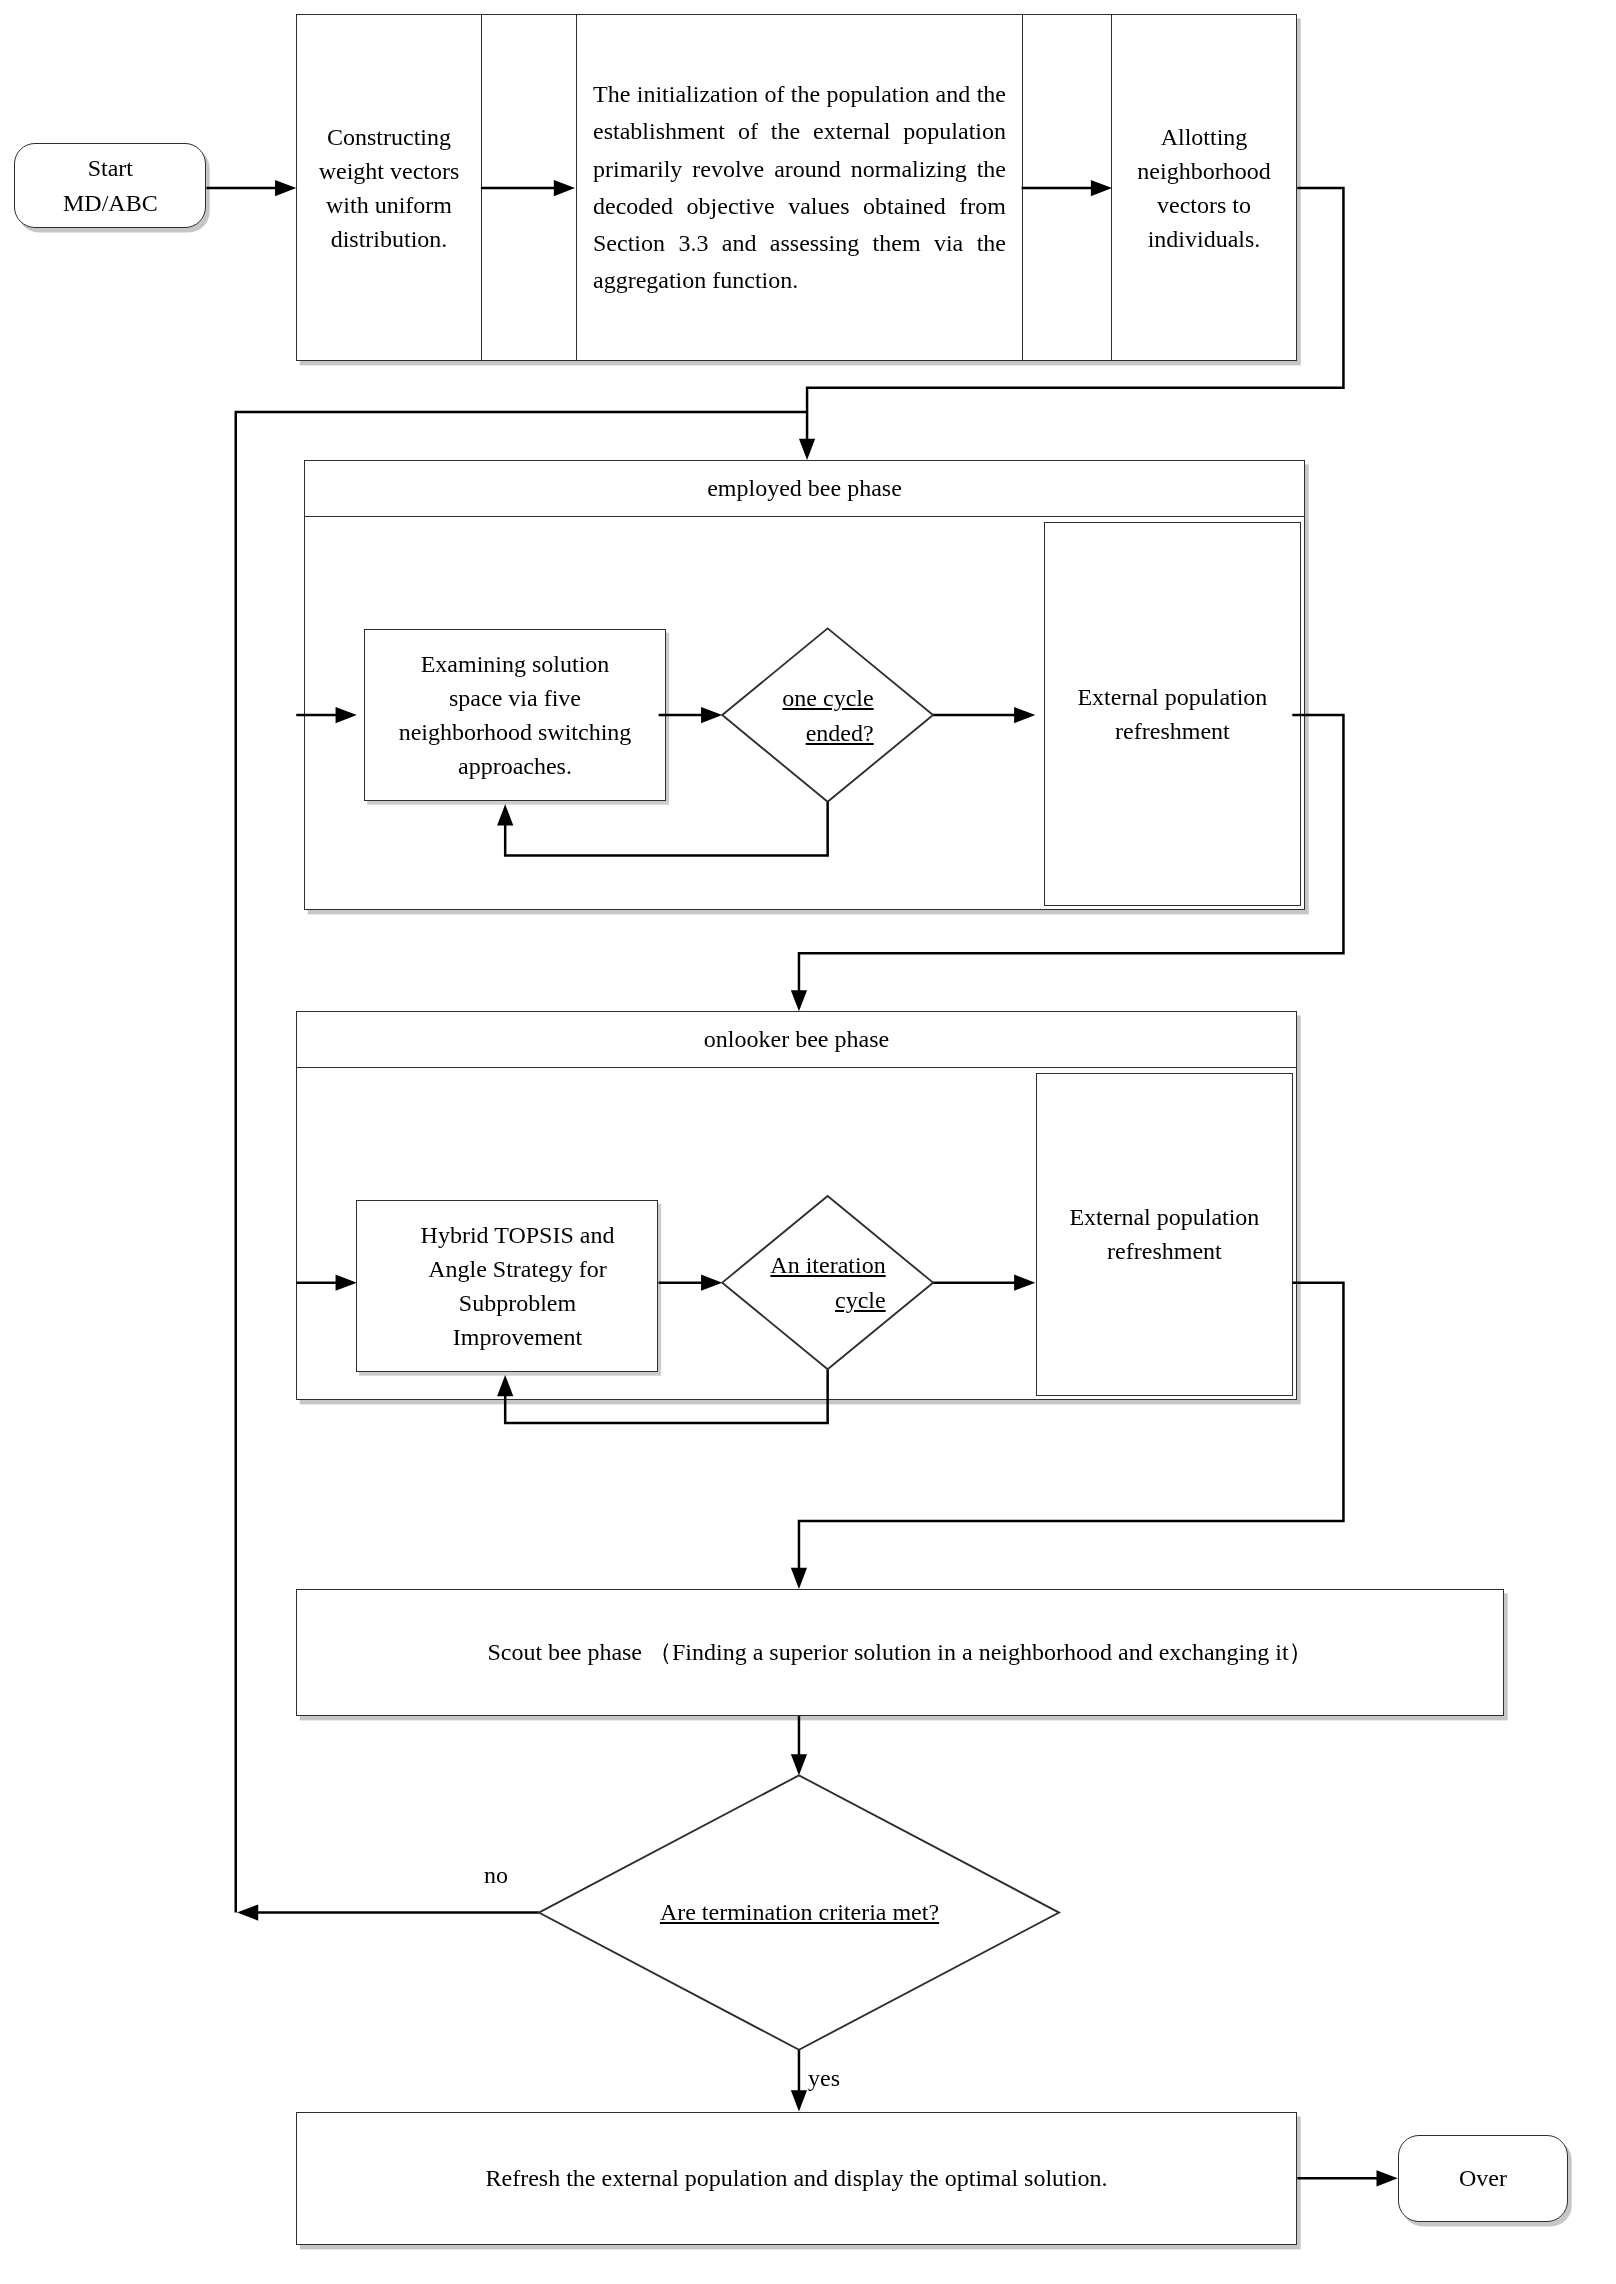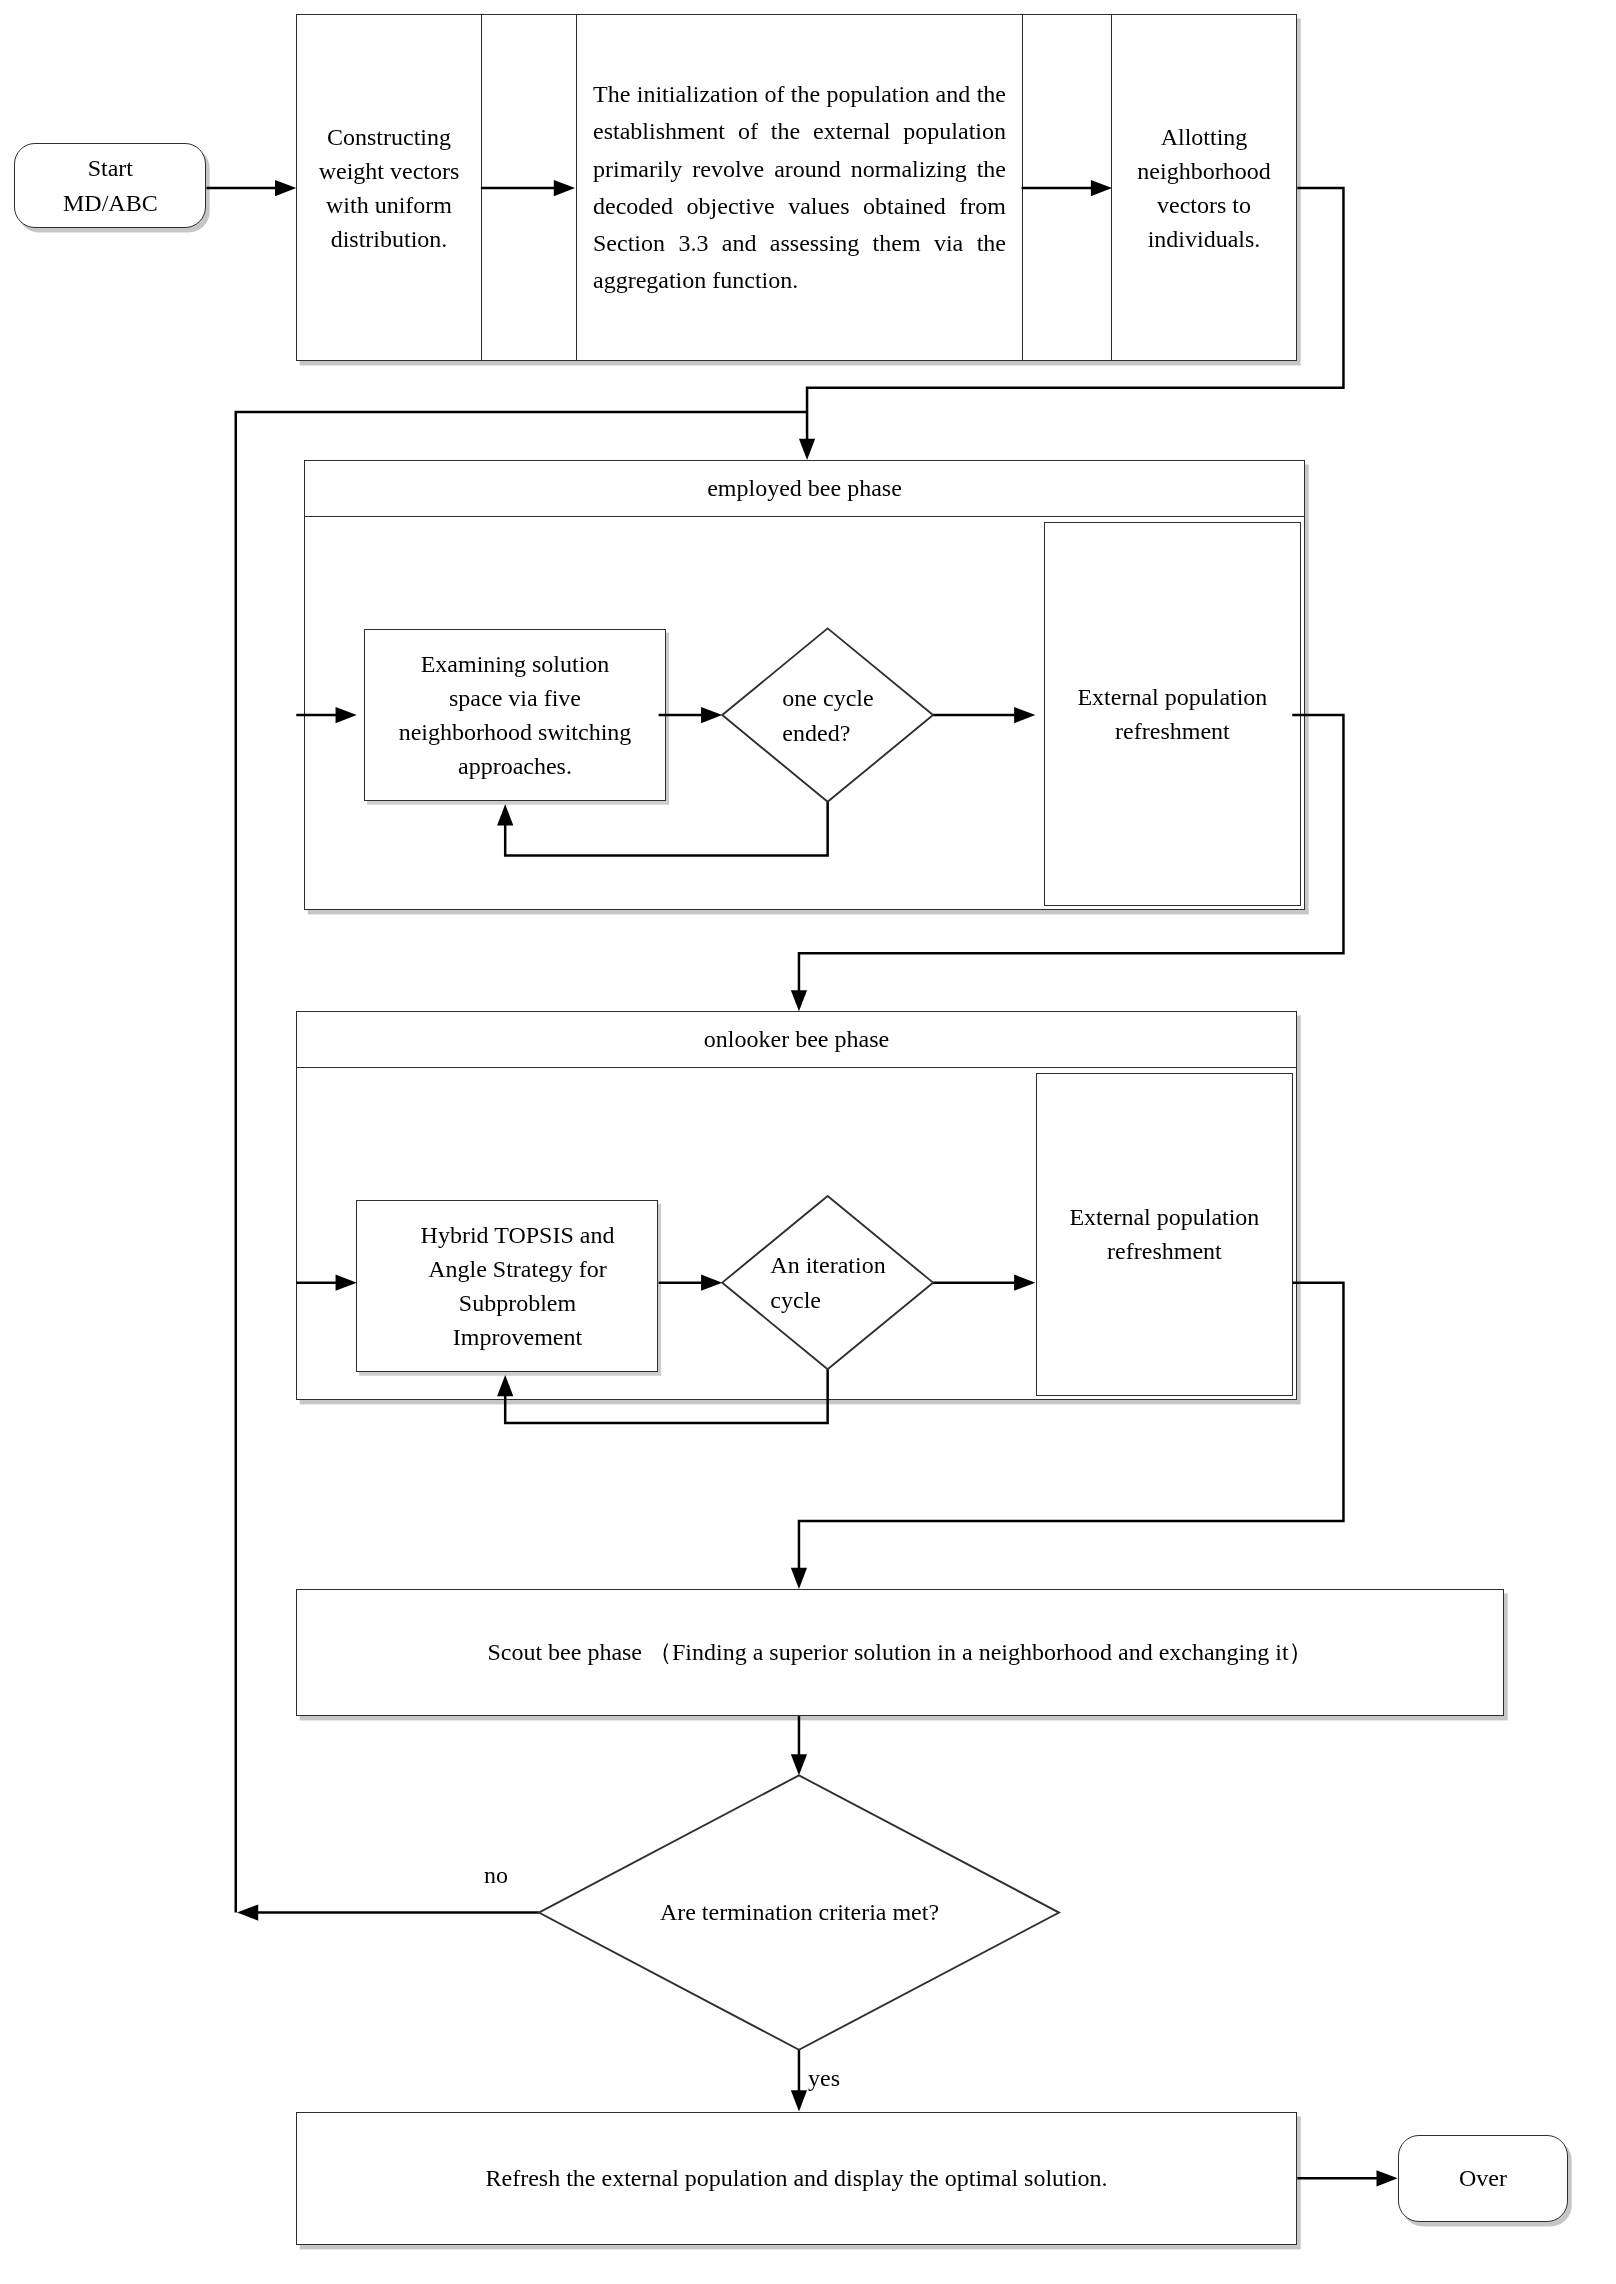--- a/index.html
+++ b/index.html
@@ -28,21 +28,21 @@
     border-bottom:1.9px solid #2e2e2e;box-sizing:border-box;
     display:flex;align-items:center;justify-content:center;
   }
   .justify{
     text-align:justify;
     font-size:24px;line-height:1.55;
     padding:12.5px 16px;
     white-space:normal;
   }
   .edge-label{position:absolute;font-size:24px;line-height:1.1;}
-  .dlabel{position:absolute;display:flex;align-items:center;justify-content:center;text-align:left;z-index:6;}
+  .dlabel{position:absolute;display:flex;align-items:center;justify-content:center;text-align:right;z-index:6;text-decoration:underline;}
   #wires{position:absolute;left:0;top:0;z-index:5;pointer-events:none;}
   .lvl2{z-index:2;}
 </style>
 </head>
 <body>
 
 <div id="canvas">
 
   <div class="box round shadow lvl2" style="left:14.3px;top:143px;width:192px;height:85px;">
     <div class="txt">Start

